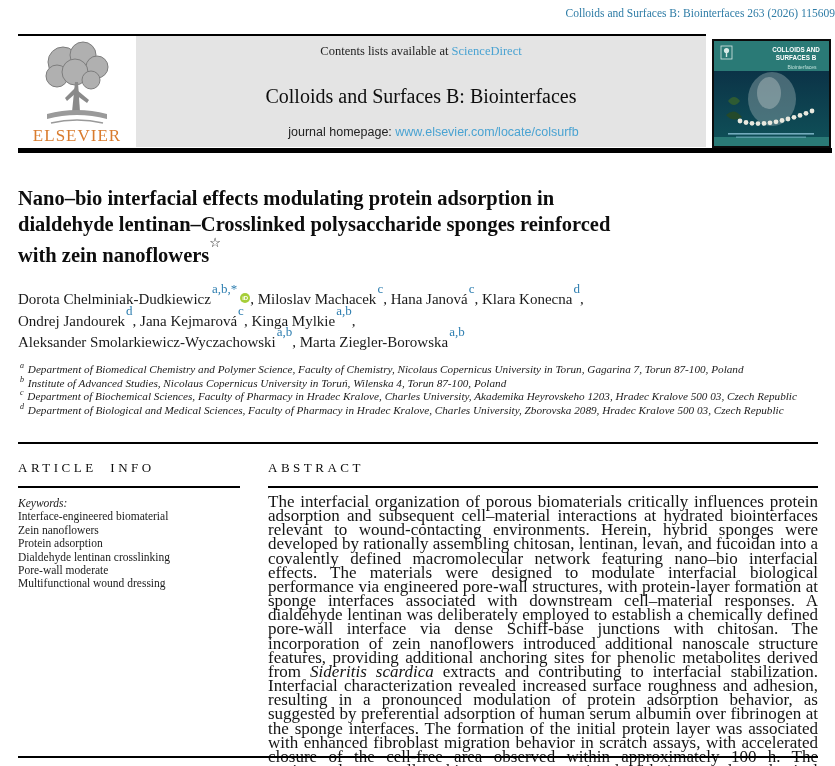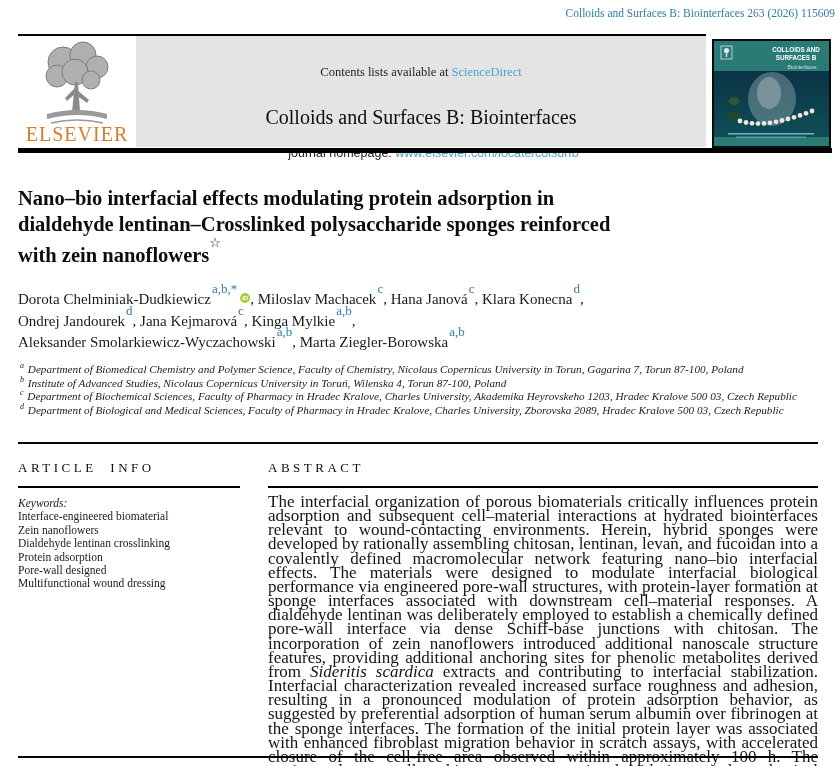--- a/index.html
+++ b/index.html
@@ -16,23 +16,23 @@
   .rule-top{left:18px;top:34px;width:688px;height:2px;}
   .rule-thick{left:18px;top:148px;width:814px;height:5px;}
   .rule-mid{left:18px;top:442px;width:800px;height:1.5px;}
   .info-rule{left:18px;top:486px;width:222px;height:1.5px;}
   .abs-rule{left:268px;top:486px;width:550px;height:1.5px;}
   .rule-bottom{left:18px;top:756px;width:800px;height:2px;}
 
   
   .logo-box{left:18px;top:36px;width:118px;height:111px;background:#fff;text-align:center;}
   .elsevier-word{position:absolute;left:0;bottom:1px;width:100%;text-align:center;
-                 font-size:20px;letter-spacing:1px;color:#d97b2d;font-family:"Liberation Serif",serif;}
+                 font-size:17px;letter-spacing:1px;color:#d97b2d;font-family:"Liberation Serif",serif;}
   .banner-gray{left:136px;top:36px;width:570px;height:111px;background:#e4e4e4;text-align:center;}
-  .contents-line{padding-top:29px;font-size:12.5px;color:#222;}
+  .contents-line{padding-top:8px;font-size:12.5px;color:#222;}
   .journal-title{margin-top:26px;font-size:20px;color:#0d0d0d;}
   .homepage-line{margin-top:17px;font-size:12.5px;font-family:"Liberation Sans",sans-serif;color:#222;padding-left:25px;}
   .link-blue{color:#4aa3d2;}
 
   .cover-box{left:712px;top:39px;width:115px;height:105px;border:2px solid #0b0b0b;background:#0e4a56;}
 
   
   .title-block{left:18px;top:186px;width:715px;font-size:20.5px;font-weight:bold;
                line-height:25.5px;color:#0d0d0d;}
   .title-mark{font-size:13px;position:relative;top:-7px;font-weight:normal;}
@@ -160,23 +160,23 @@
   <div class="abs sec-heading info-heading">ARTICLE INFO</div>
   <div class="abs sec-heading abstract-heading">ABSTRACT</div>
   <div class="abs rule info-rule"></div>
   <div class="abs rule abs-rule"></div>
 
   <div class="abs keywords">
     <div class="kw-label">Keywords:</div>
     <div>
         <div>Interface-engineered biomaterial</div>
         <div>Zein nanoflowers</div>
+        <div>Protein adsorption</div>
         <div>Dialdehyde lentinan crosslinking</div>
-        <div>Protein adsorption</div>
-        <div>Pore-wall designed</div>
+        <div>Pore-wall moderate</div>
         <div>Multifunctional wound dressing</div>
       </div>
   </div>
 
   <div class="abs abstract">
     <span>The interfacial organization of porous biomaterials critically influences protein adsorption and subsequent cell–material interactions at hydrated biointerfaces relevant to wound-contacting environments. Herein, hybrid sponges were developed by rationally assembling chitosan, lentinan, levan, and fucoidan into a covalently defined macromolecular network featuring nano–bio interfacial effects. The materials were designed to modulate interfacial biological performance via engineered pore-wall structures, with protein-layer formation at sponge interfaces associated with downstream cell–material responses. A dialdehyde lentinan was deliberately employed to establish a chemically defined pore-wall interface via dense Schiff-base junctions with chitosan. The incorporation of zein nanoflowers introduced additional nanoscale structure features, providing additional anchoring sites for phenolic metabolites derived from </span><span class="it">Sideritis scardica</span><span> extracts and contributing to interfacial stabilization. Interfacial characterization revealed increased surface roughness and adhesion, resulting in a pronounced modulation of protein adsorption behavior, as suggested by preferential adsorption of human serum albumin over fibrinogen at the sponge interfaces. The formation of the initial protein layer was associated with enhanced fibroblast migration behavior in scratch assays, with accelerated closure of the cell-free area observed within approximately 100 h. The engineered pore-wall architecture was associated with improved mechanical resilience, tunable swelling behavior, and water vapor permeability, highlighting the role of interfacial design in shaping physicochemical and biological responses in porous systems. The materials exhibited antioxidant and anti-inflammatory activity, moderate antimicrobial effects, and excellent cytocompatibility, while retaining their interfacial functionality after accelerated aging under humid conditions.</span>
   </div>
 
   <div class="abs rule rule-bottom"></div>
 

